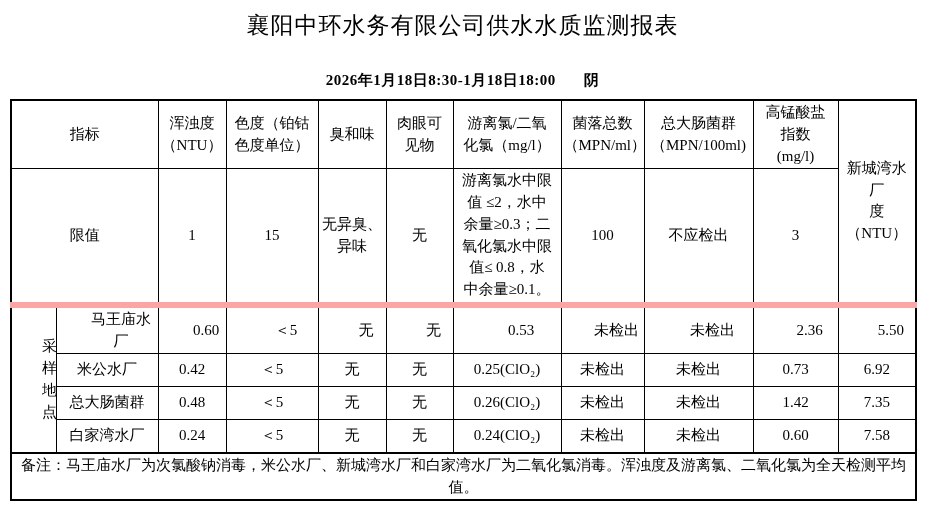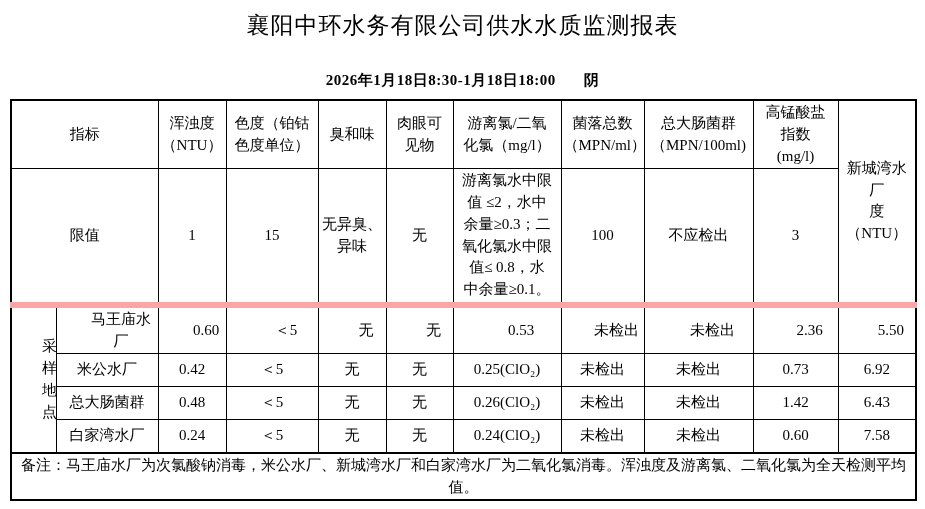--- a/index.html
+++ b/index.html
@@ -177,21 +177,21 @@
     <tr class="data-row">
       <td>总大肠菌群</td>
       <td>0.48</td>
       <td>＜5</td>
       <td>无</td>
       <td>无</td>
       <td>0.26(ClO₂)</td>
       <td>未检出</td>
       <td>未检出</td>
       <td>1.42</td>
-      <td>6.43</td>
+      <td>7.35</td>
     </tr>
 
     <tr class="data-row">
       <td>白家湾水厂</td>
       <td>0.24</td>
       <td>＜5</td>
       <td>无</td>
       <td>无</td>
       <td>0.24(ClO₂)</td>
       <td>未检出</td>

